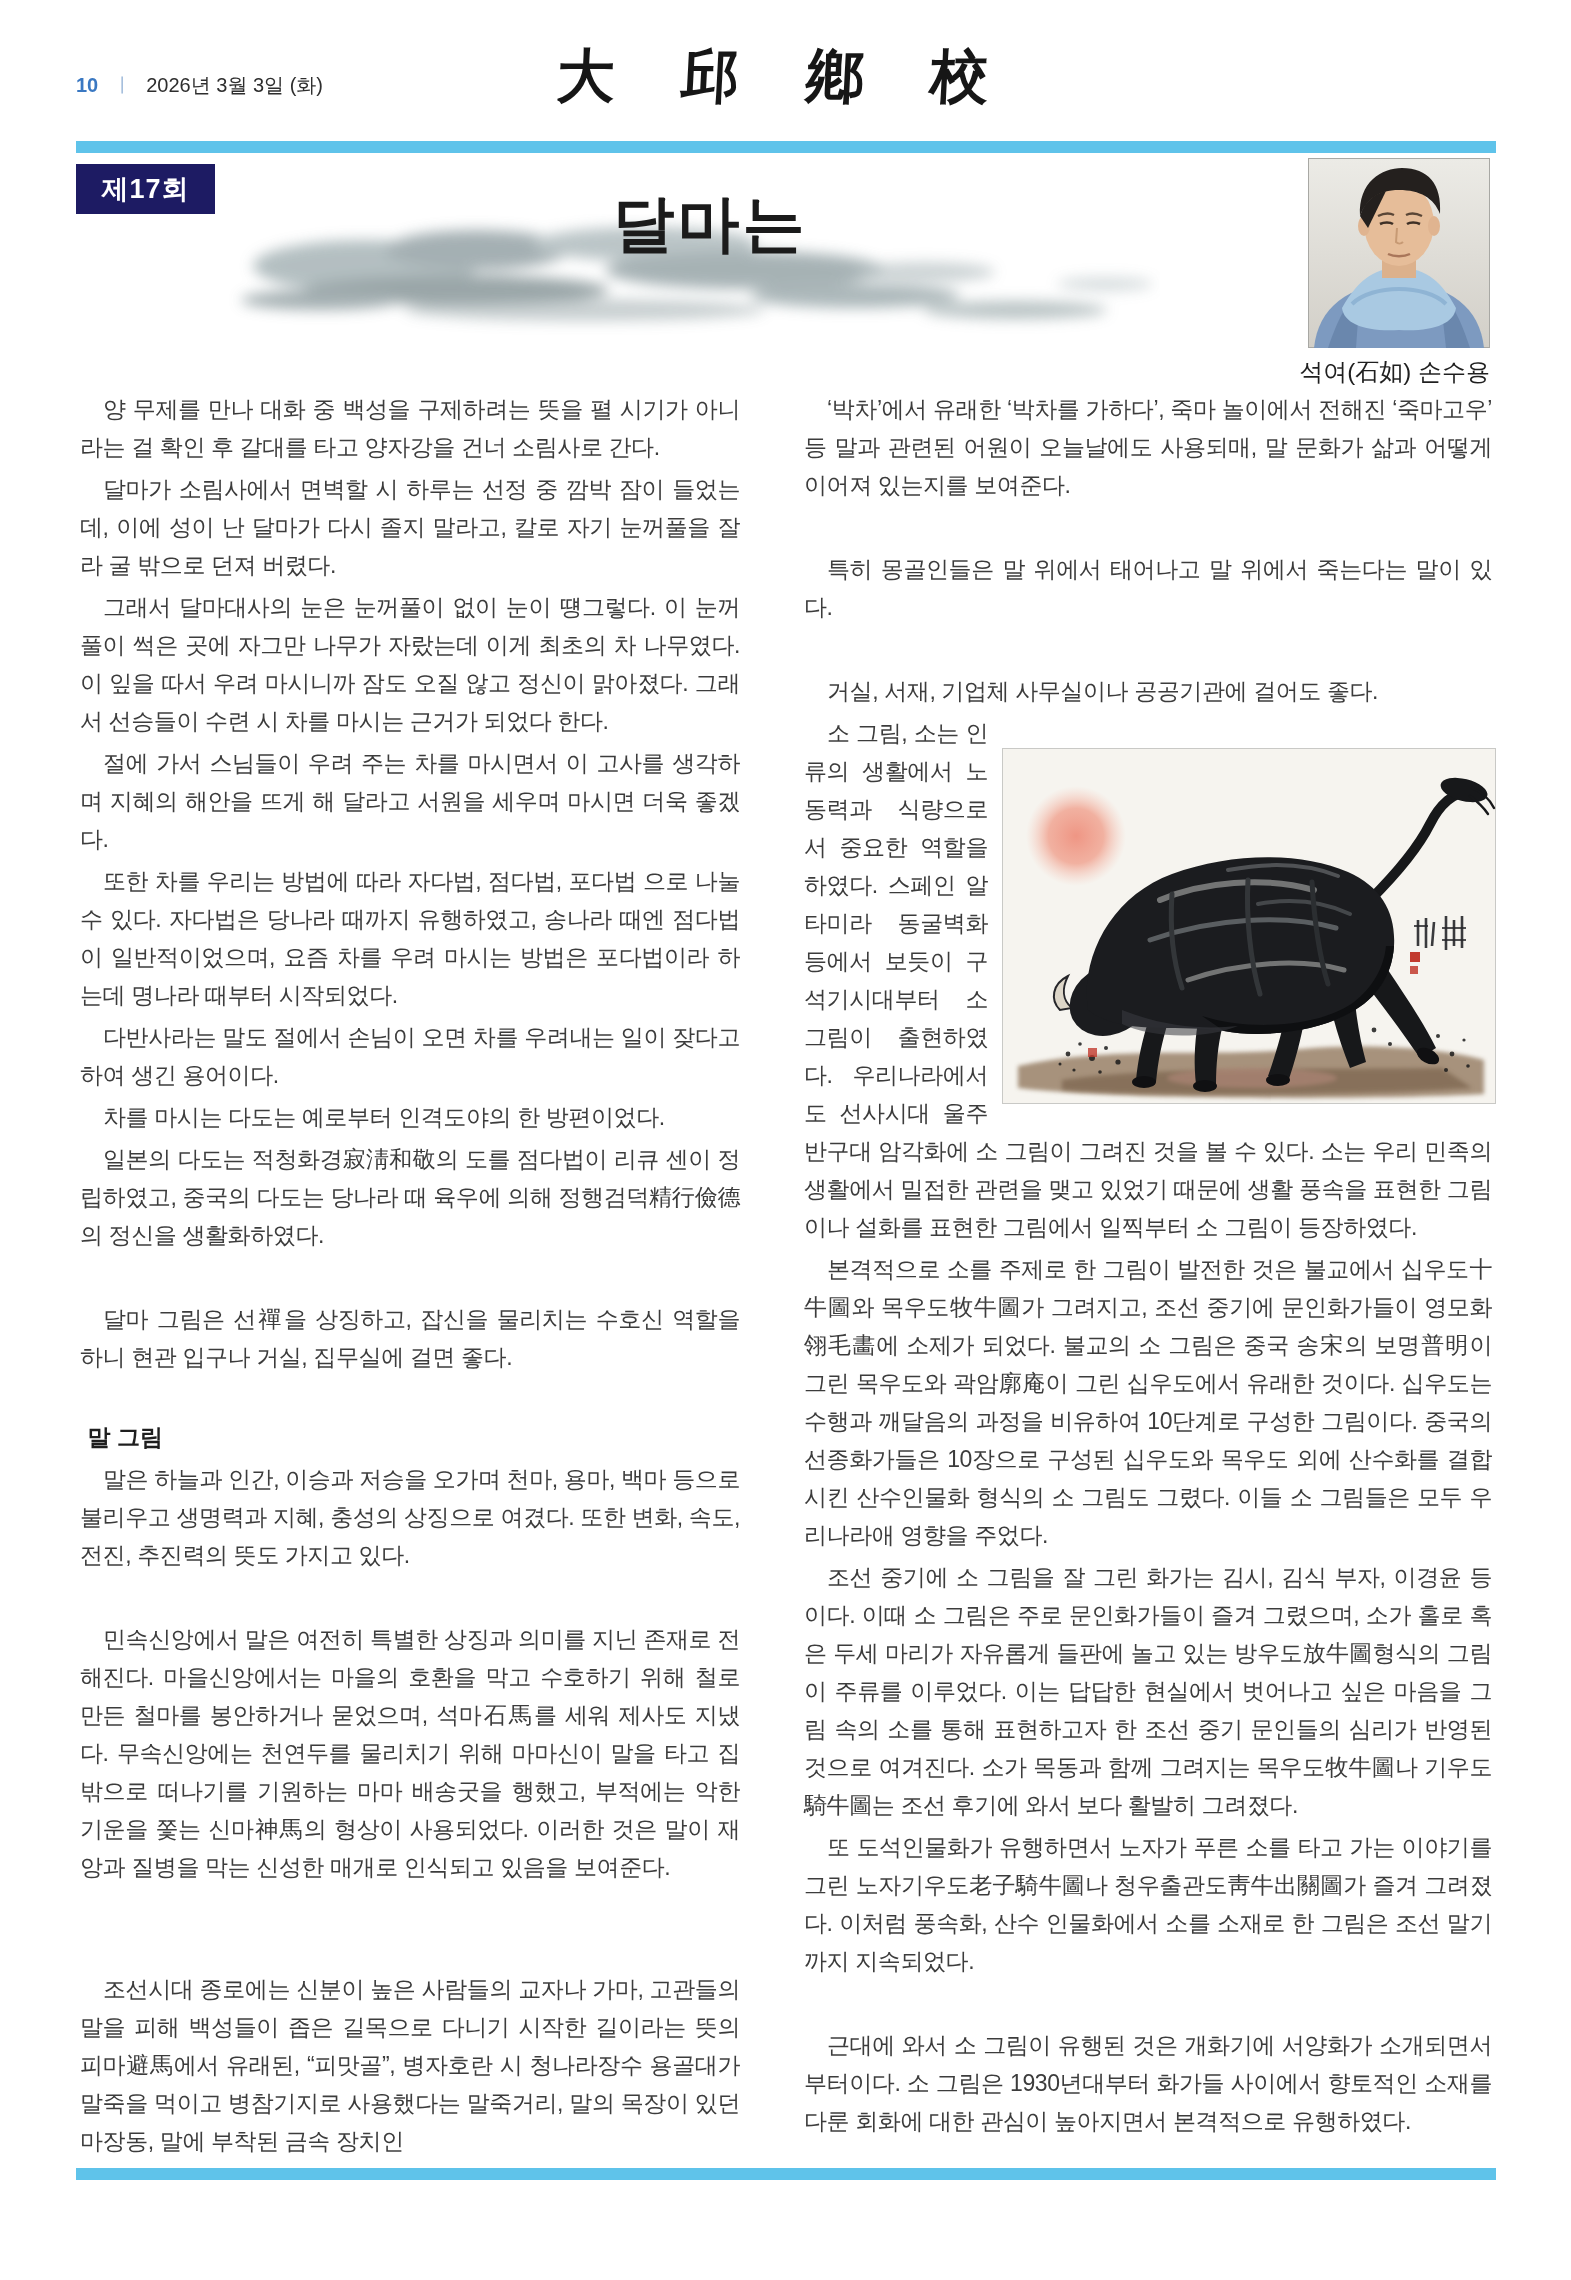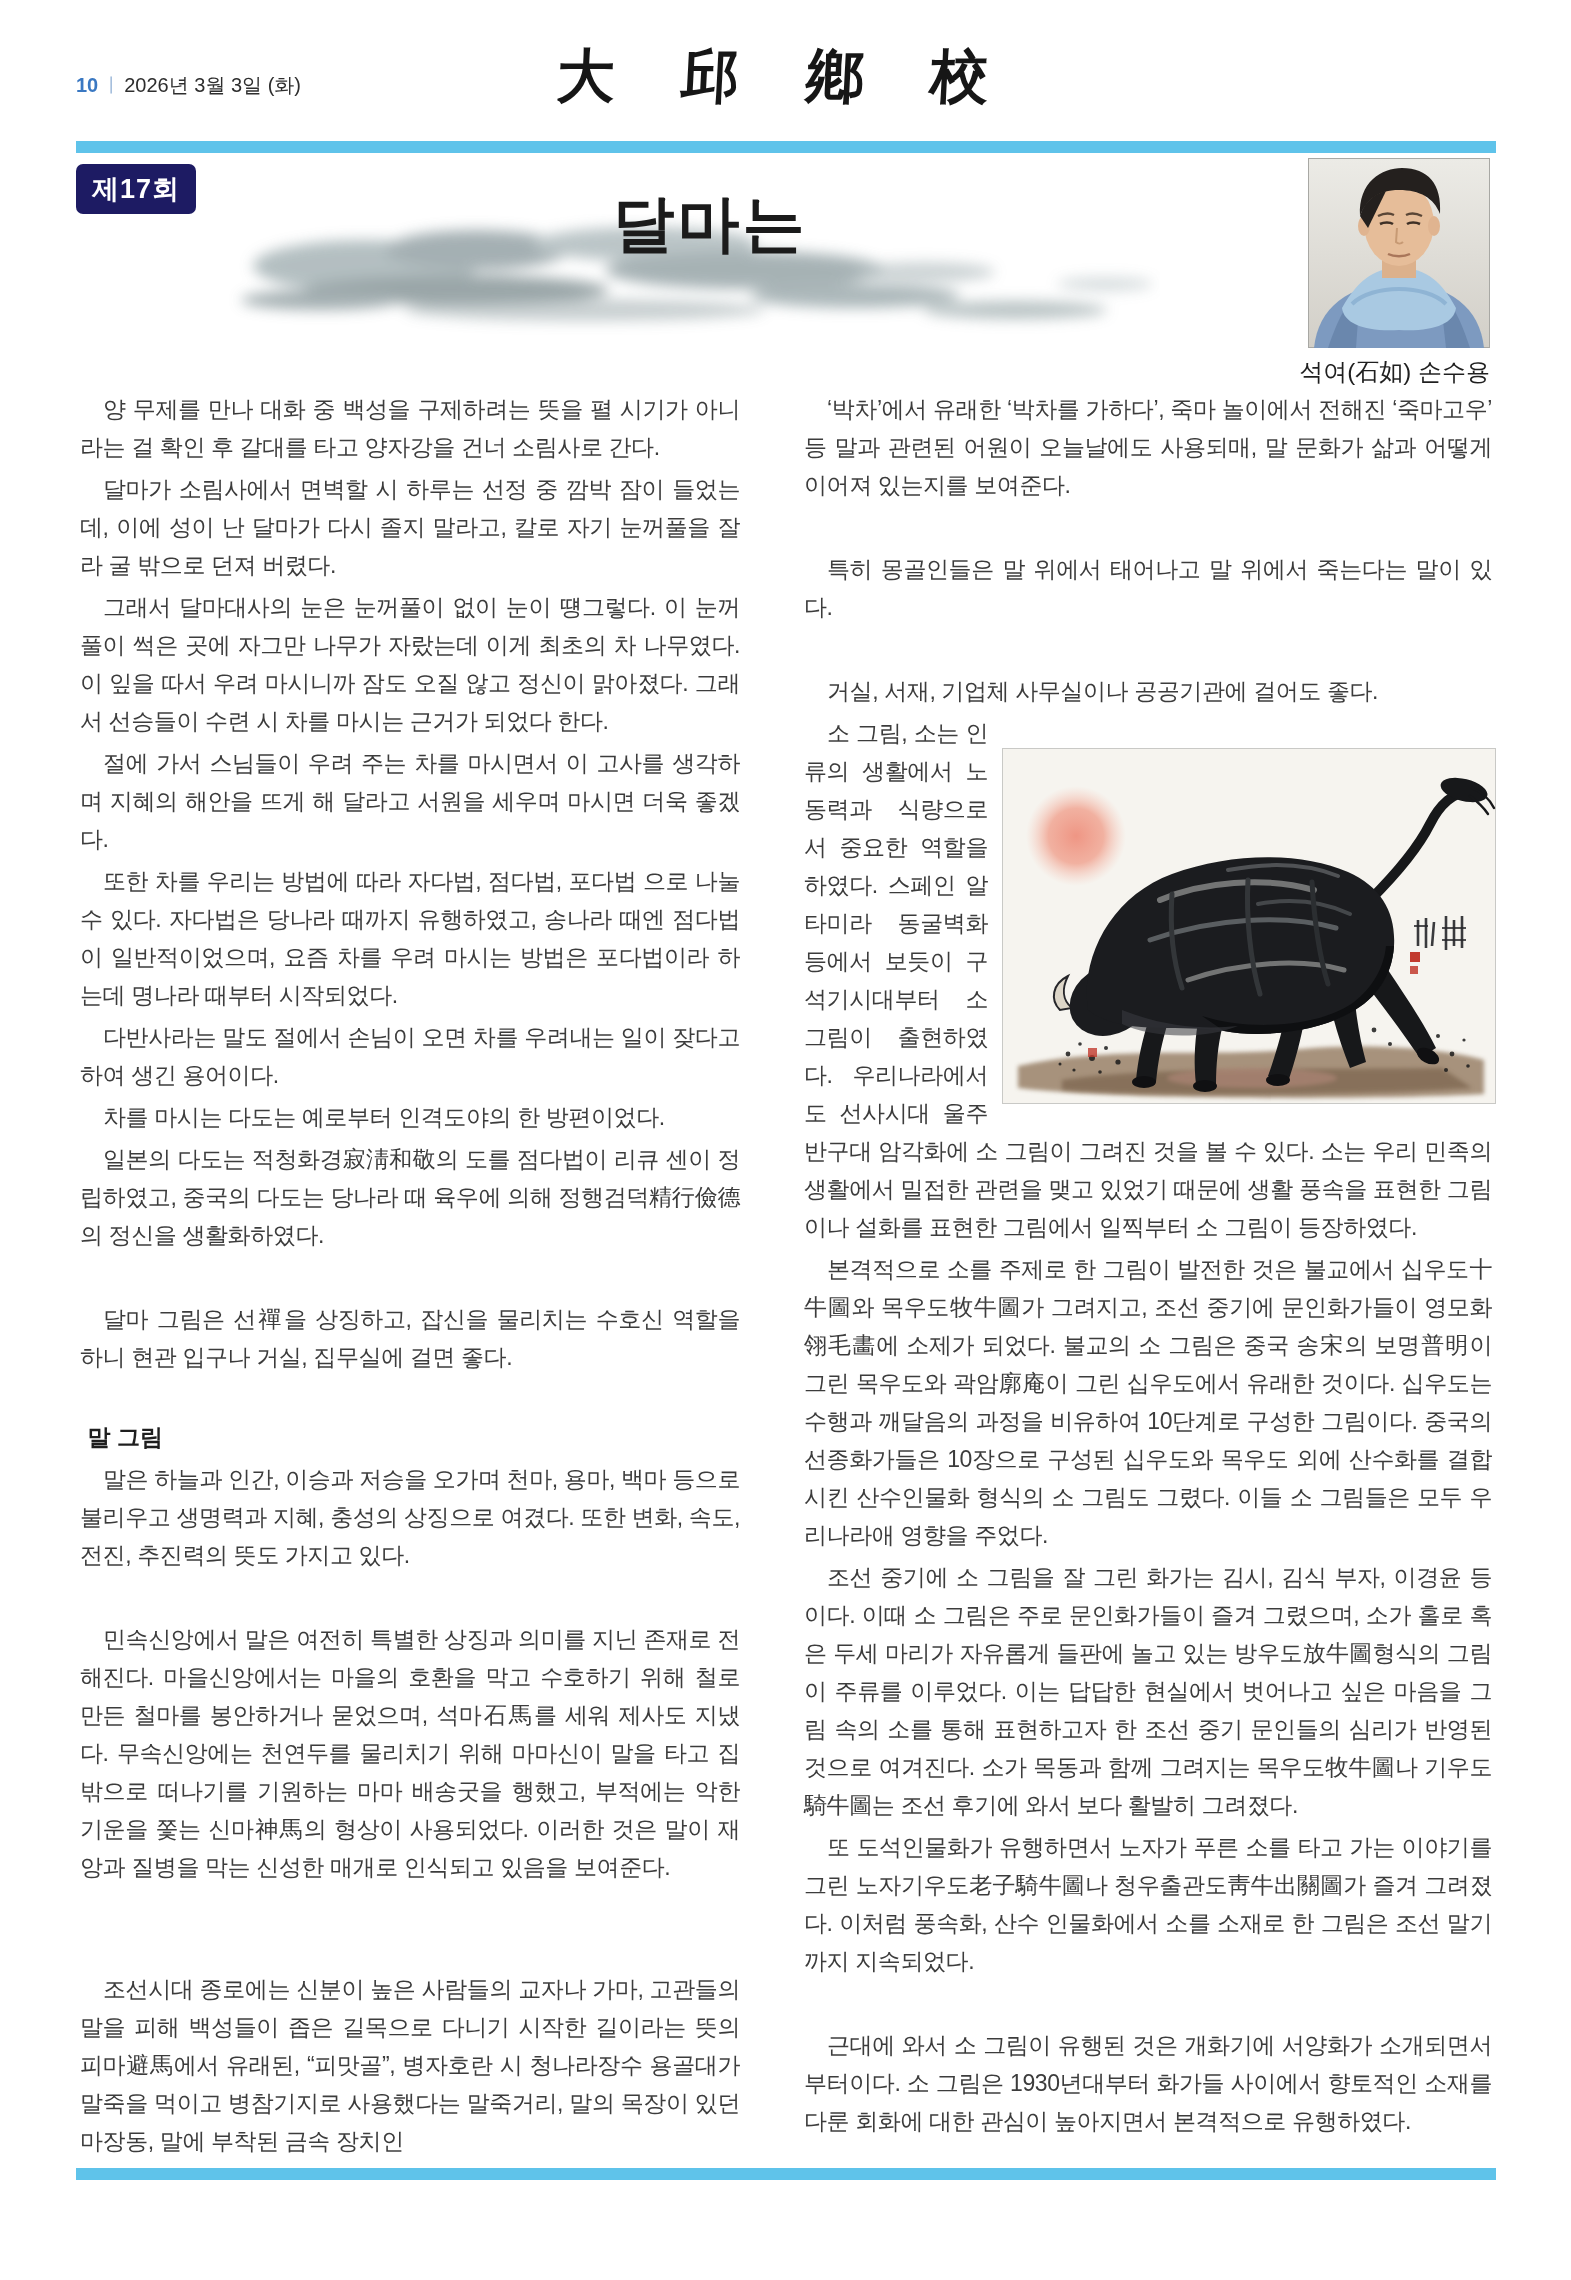--- a/index.html
+++ b/index.html
@@ -1,34 +1,34 @@
 <!DOCTYPE html>
 <html><head>
 <meta charset="utf-8">
 <style>
   html,body{margin:0;padding:0;background:#ffffff;}
   .page{position:relative;width:1571px;height:2280px;background:#ffffff;overflow:hidden;
         font-family:"Liberation Sans","DejaVu Sans",sans-serif;color:#3c3c3c;}
 
   
   .date-line{position:absolute;left:76px;top:72px;font-size:20px;color:#2e2e2e;
-             display:flex;align-items:baseline;gap:3px;}
+             display:flex;align-items:baseline;gap:14px;}
   .page-num{color:#3a78c2;font-weight:bold;}
   .date-sep{color:#9ab6d8;font-weight:normal;}
   .masthead{position:absolute;left:0;right:0;top:38px;text-align:center;
             font-family:"Liberation Serif","DejaVu Serif",serif;font-weight:bold;
             font-size:58px;letter-spacing:26px;color:#161616;transform:skewX(-3deg);}
   .top-bar,.bottom-bar{position:absolute;left:76px;width:1420px;height:12px;background:#5fc3ea;}
   .top-bar{top:141px;}
   .bottom-bar{top:2168px;}
 
   
-  .series-badge{position:absolute;left:76px;top:164px;width:120px;height:50px;background:#1d1b63;
+  .series-badge{position:absolute;left:76px;top:164px;width:139px;height:50px;background:#1d1b63;
                 color:#ffffff;font-size:27px;font-weight:bold;display:flex;align-items:center;
-                justify-content:center;letter-spacing:1px;border-radius:7px;}
+                justify-content:center;letter-spacing:1px;}
   .article-title{position:absolute;left:420px;top:182px;width:580px;text-align:center;
                  font-size:62px;font-weight:800;color:#1b1b1b;letter-spacing:3px;z-index:2;}
   .clouds{position:absolute;left:225px;top:214px;width:935px;height:125px;z-index:1;}
   .portrait{position:absolute;left:1308px;top:158px;width:182px;height:190px;z-index:2;}
   .portrait svg{display:block;width:100%;height:100%;}
   .portrait-caption{position:absolute;left:1150px;top:356px;width:340px;text-align:right;
                     font-size:24px;color:#1f1f1f;}
 
   
   .col{position:absolute;top:386px;height:1782px;overflow:hidden;}

